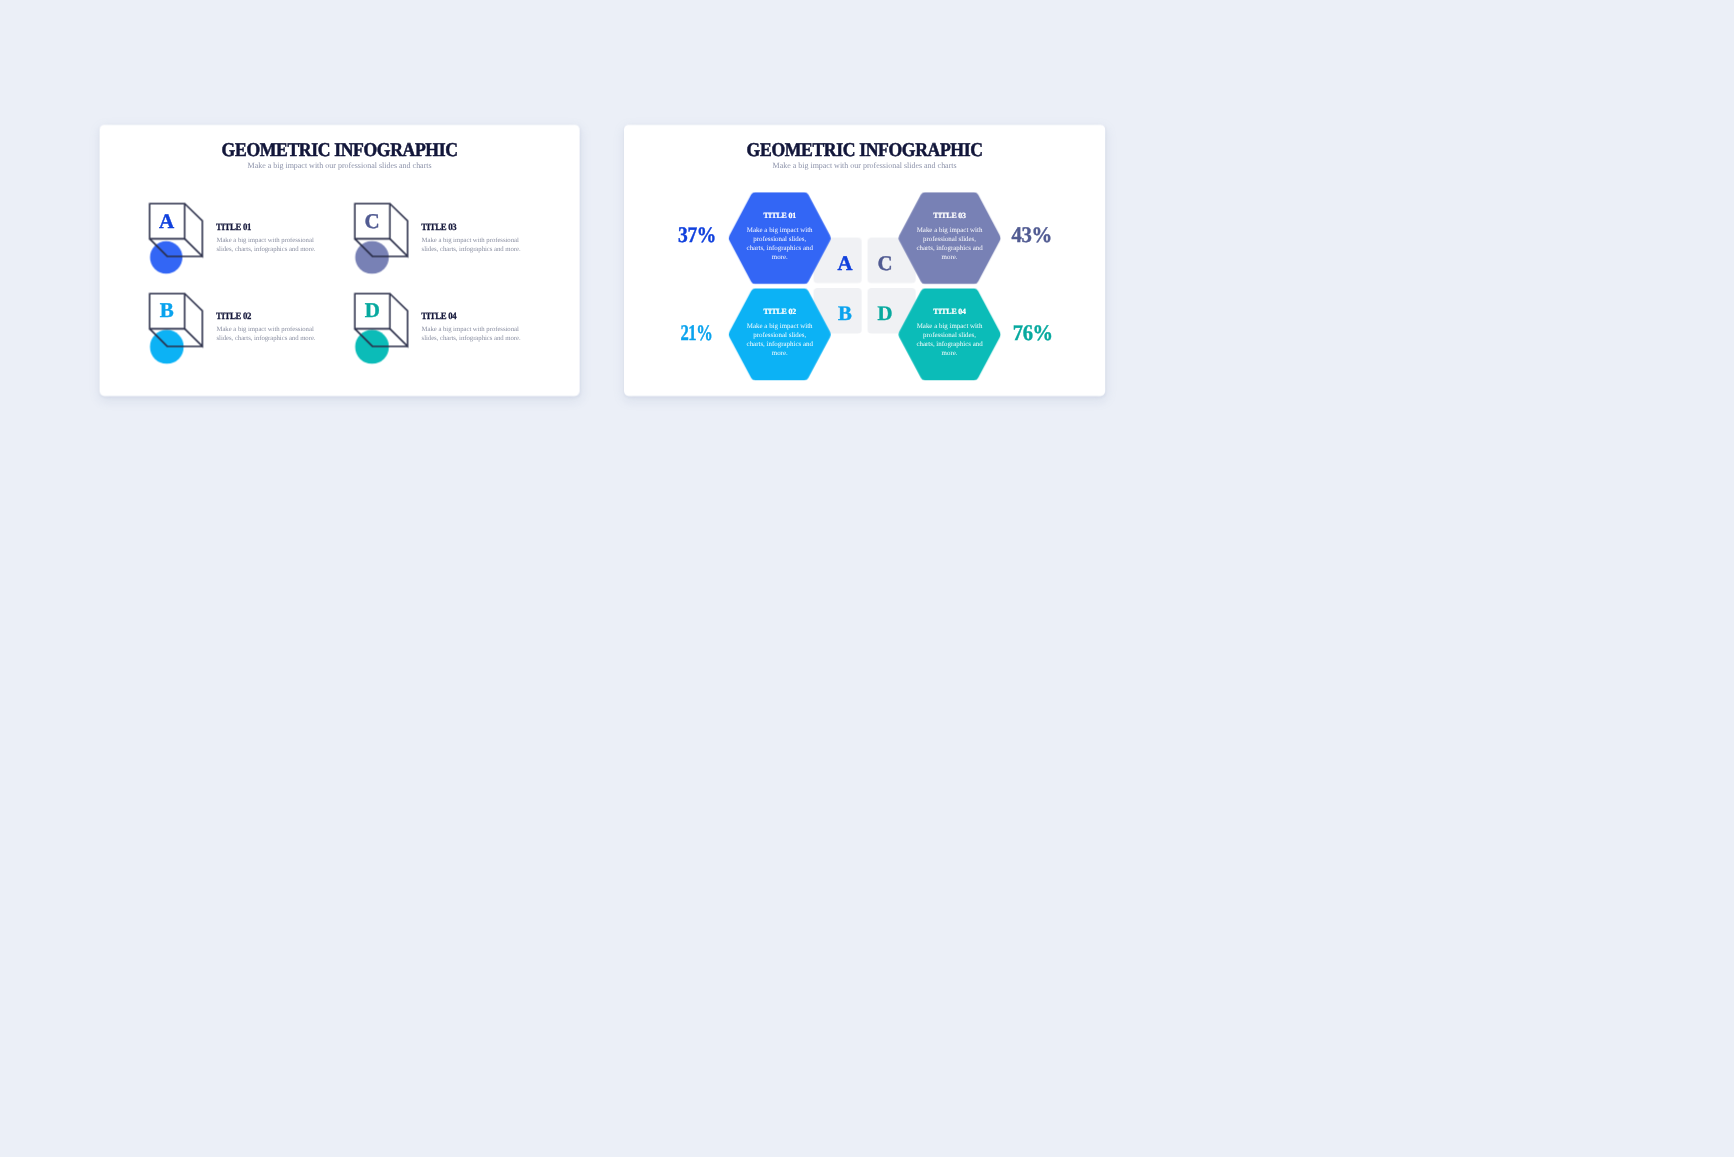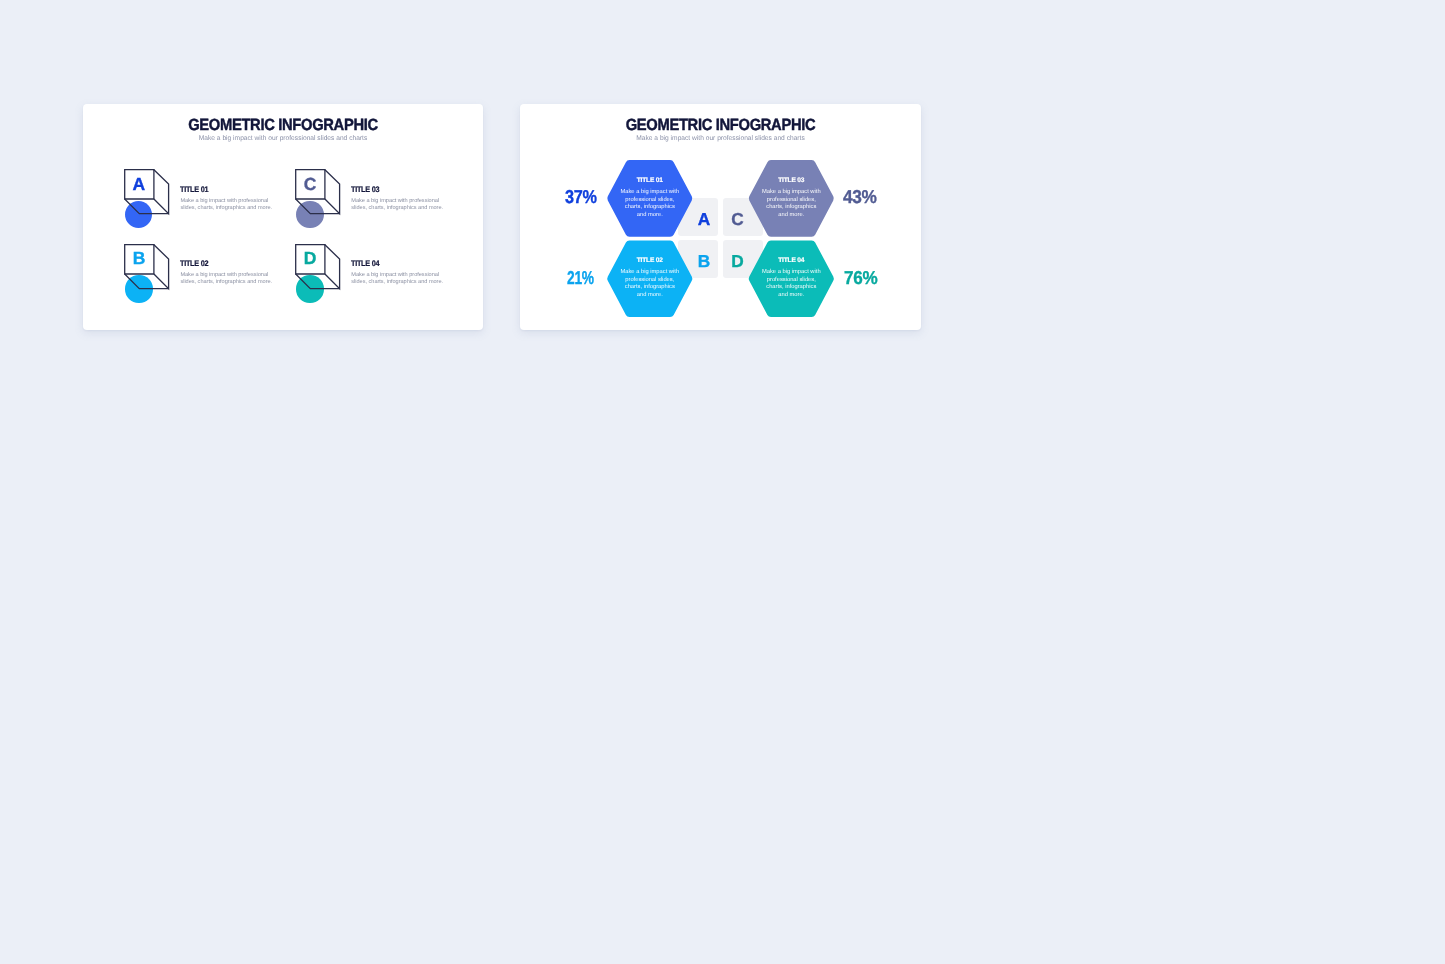--- a/index.html
+++ b/index.html
@@ -1,17 +1,17 @@
 <!DOCTYPE html>
 <html style="--f0: #3366f5; --f1: #0cb2f5; --f2: #7881b5; --f3: #0bbcb8; --a0: #1040dd; --a1: #0aa3ee; --a2: #515b92; --a3: #07a99f; background: rgb(235, 239, 247);"><head><meta charset="utf-8"><style>
   * { box-sizing: border-box; margin:0; padding:0; }
   html,body { width:1445px; height:964px; }
   body { background:#ebeff7; font-family:"Liberation Sans", sans-serif; overflow:hidden;
          -webkit-font-smoothing:antialiased; text-rendering:geometricPrecision; }
-  .stage { position:relative; width:1445px; height:964px; }
+  .stage { position:relative; width:1445px; height:964px;font-family:Liberation Serif, serif; }
   .card, .hex, .letterbox, .pct, .cube-item, .txt-title, .txt-body, .head,
   .hex-title, .hex-body, .cube-letter, .letterbox span, .head .t1, .head .t2 { will-change: opacity; }
 
   .card { position:absolute; background:#fff; border-radius:4px;
           box-shadow: 0 3px 9px rgba(125,140,180,0.17), 0 1px 2px rgba(125,140,180,0.10); }
   #card1 { left:82.5px; top:104px; width:400px; height:226px; }
   #card2 { left:519.5px; top:104px; width:401px; height:226px; }
 
   .head { position:absolute; left:0; right:0; text-align:center; top:13.0px; }
   .head .t1 { font-size:16.25px; font-weight:700; color:#12163a; letter-spacing:-0.35px; line-height:1; -webkit-text-stroke:0.45px #12163a; transform:scaleX(0.906); }

